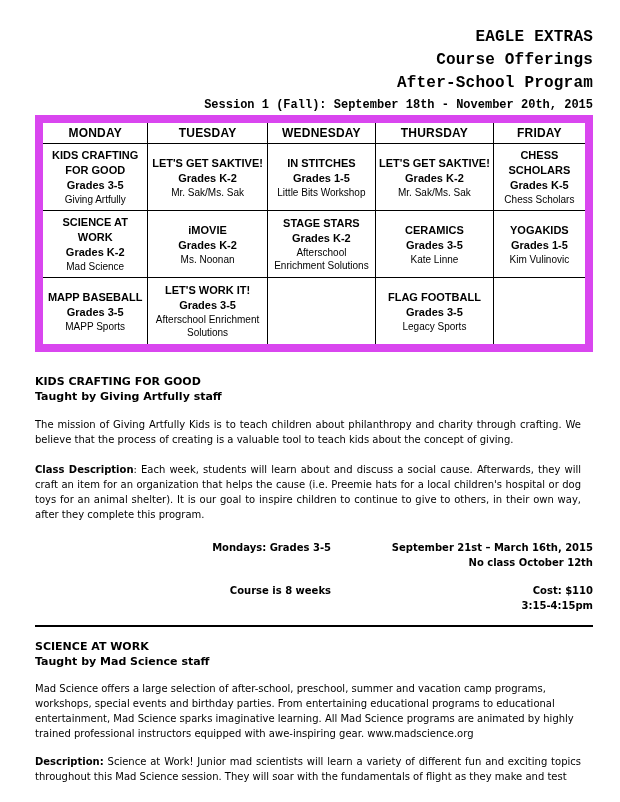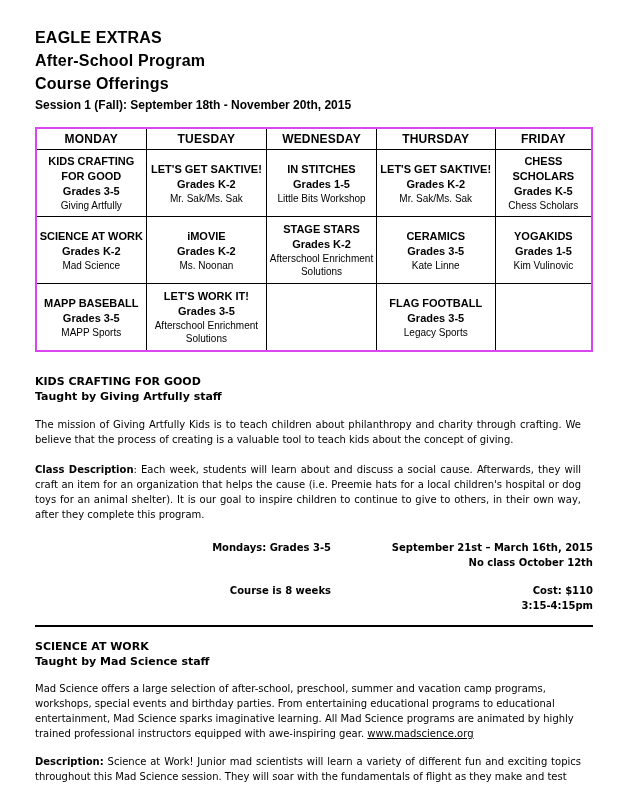--- a/index.html
+++ b/index.html
@@ -7,30 +7,30 @@
     position:relative;
     width:620px; height:802px;
     box-sizing:border-box;
     background:#ffffff;
     color:#000;
     padding:26px 27px 0 35px;
     font-family:"DejaVu Sans", sans-serif;
     overflow:hidden;
   }
   
-  .doc-header { text-align:left; font-family:Liberation Sans, sans-serif; font-weight:bold; }
+  .doc-header { text-align:right; font-family:Liberation Mono, monospace; font-weight:bold; }
   .doc-header .t { font-size:16px; line-height:23px; letter-spacing:.2px; }
   .doc-header .session { font-size:12px; line-height:19px; margin-top:1px; }
 
   
   table.schedule {
     width:100%;
-    margin-top:12px;
+    margin-top:0;
     border-collapse:collapse;
-    border:2px solid #d946ef;
+    border:8px solid #d946ef;
     font-family:"Liberation Sans", sans-serif;
     table-layout:fixed;
   }
   table.schedule th, table.schedule td { border:1px solid #000; }
   table.schedule th {
     font-size:12px; font-weight:bold; padding:3px 1px; letter-spacing:.2px;
   }
   table.schedule td {
     text-align:center; vertical-align:middle;
     height:62px; padding:2px 2px;
@@ -46,31 +46,31 @@
   p.body.just { text-align:justify; }
   p.body b { font-weight:bold; }
   .details {
     display:grid;
     grid-template-columns:296px 1fr;
     row-gap:13px;
     margin-top:18px;
     font-size:10px; font-weight:bold; line-height:15px;text-align:right;
   }
   .divider { border:none; border-top:2px solid #000; margin:12px 0 12px 0; }
-  a.doclink { color:#000; text-decoration:underline; cursor:pointer; }
+  a.doclink { color:#000; cursor:pointer; }
 </style>
 </head>
 <body>
 
 <div class="page">
 
   <div class="doc-header">
     <div class="t">EAGLE EXTRAS</div>
+    <div class="t">Course Offerings</div>
     <div class="t">After-School Program</div>
-    <div class="t">Course Offerings</div>
     <div class="session">Session 1 (Fall): September 18th - November 20th, 2015</div>
   </div>
 
   <table class="schedule">
     <colgroup>
       <col style="width:19.8%">
         <col style="width:21.7%">
         <col style="width:19.7%">
         <col style="width:21.4%">
         <col style="width:17.4%">

